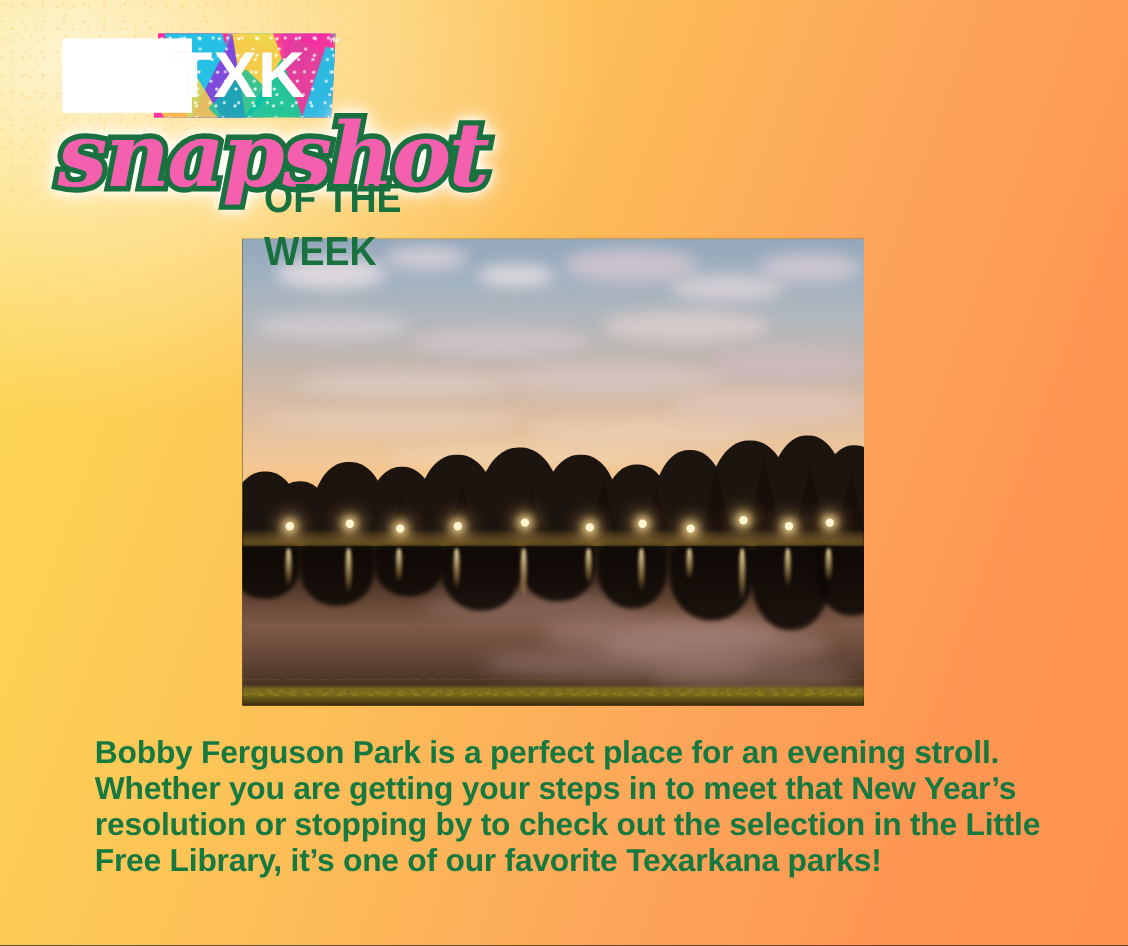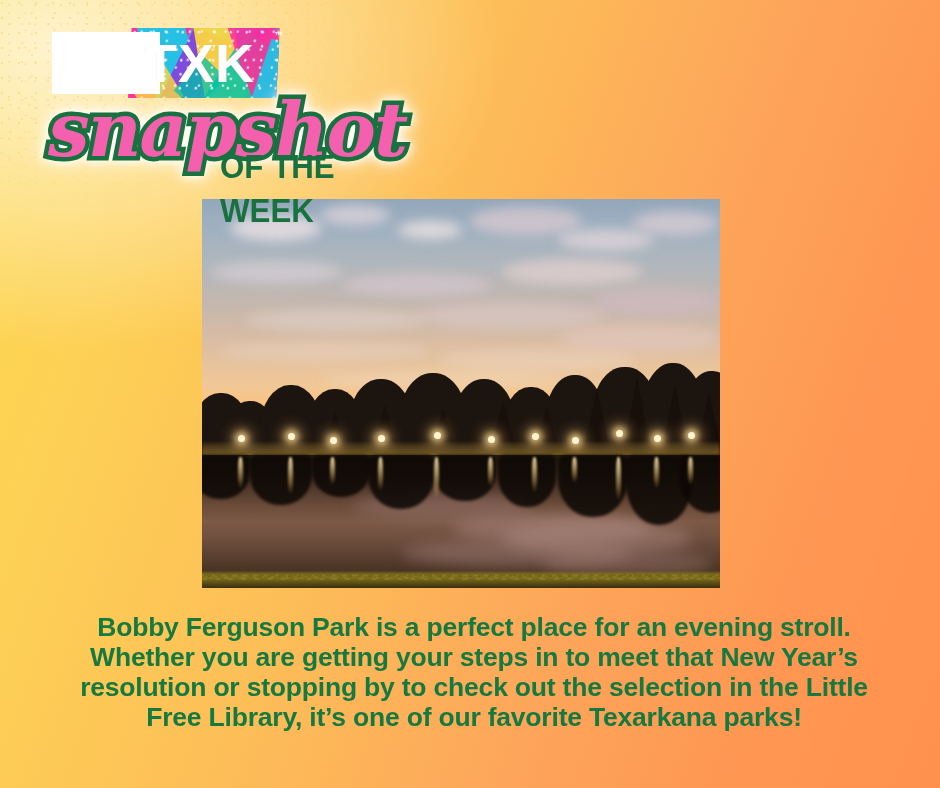--- a/index.html
+++ b/index.html
@@ -306,21 +306,20 @@
     position: absolute;
     left: 79px;
     top: 612px;
     width: 790px;
     color: #16793F;
     font-family: "Liberation Sans", sans-serif;
     font-weight: bold;
     font-size: 26.5px;
     line-height: 30px;
     letter-spacing: -0.2px;
-    text-align: center;
   }
 </style>
 </head>
 <body>
 
 <div id="poster">
 
   <div id="speckle"></div>
 
   <div id="logo">

